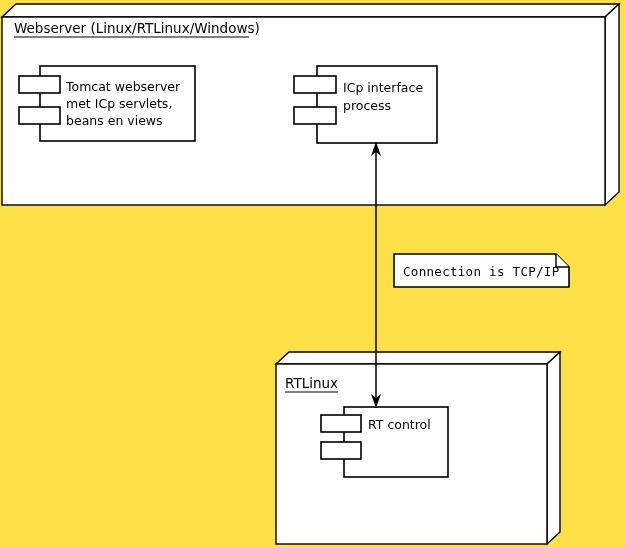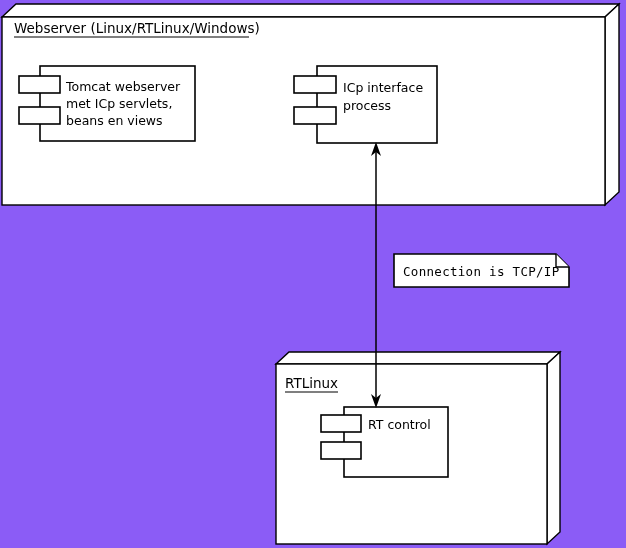--- a/index.html
+++ b/index.html
@@ -4,21 +4,21 @@
 <style>
   html, body {
     margin: 0;
     padding: 0;
     background: #ffffff;
   }
   #diagram-root {
     position: relative;
     width: 626px;
     height: 548px;
-    background: #8b5cf6;
+    background: #fde047;
     font-family: "DejaVu Sans", sans-serif;
     overflow: hidden;
   }
   svg#uml-canvas {
     display: block;
     width: 626px;
     height: 548px;
   }
   .node-face,
   .node-top,

